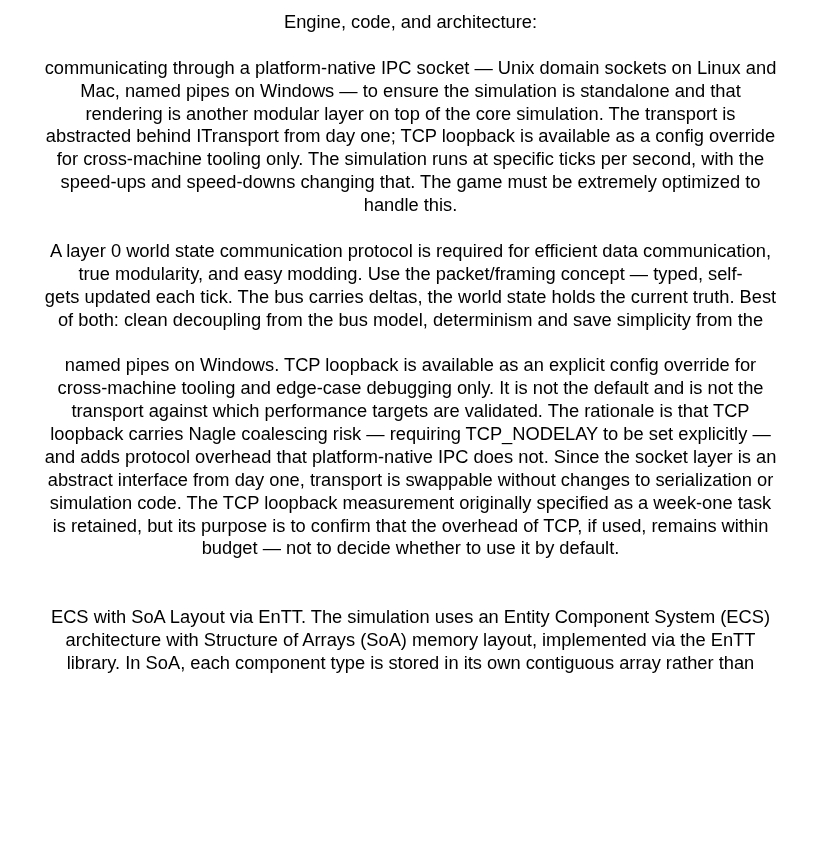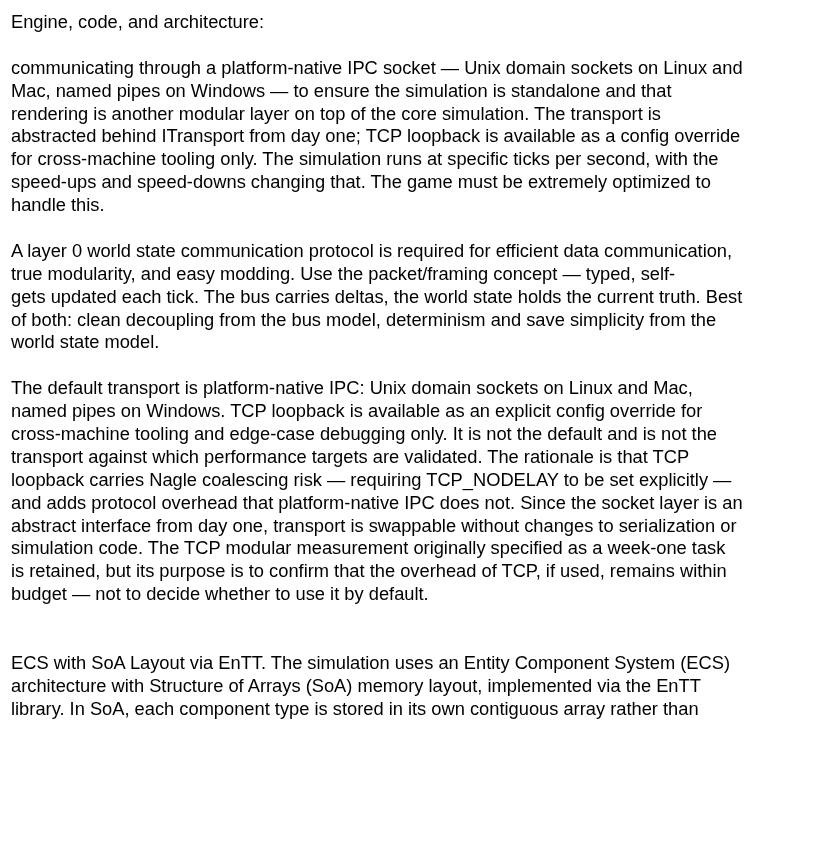--- a/index.html
+++ b/index.html
@@ -1,21 +1,21 @@
 <!DOCTYPE html>
 <html><head>
   <meta charset="utf-8">
   <style>
     html, body { margin: 0; padding: 0; background: #ffffff; }
     body {
       width: 818px; height: 862px; overflow: hidden;
       font-family: "Liberation Sans", sans-serif;
       font-size: 18.3px; color: #000000;
     }
-    .doc { position: relative; padding: 11px 8px 0 11px; }
+    .doc { position: relative; padding: 11px 8px 0 11px; text-align: center; }
     .line { display: block; white-space: pre; line-height: 22.9px; height: 22.9px; }
     .para { margin: 0 0 22.9px 0; }
     .para.gap2 { margin-bottom: 45.8px; }
     .heading { margin: 0 0 22.9px 0; }
   </style>
 </head>
 <body>
 
 <div class="doc">
   <div class="heading">
@@ -31,32 +31,30 @@
     <span class="line">for cross-machine tooling only. The simulation runs at specific ticks per second, with the</span>
     <span class="line">speed-ups and speed-downs changing that. The game must be extremely optimized to</span>
     <span class="line">handle this.</span>
   </div>
 
   <div class="para">
     <span class="line">A layer 0 world state communication protocol is required for efficient data communication,</span>
     <span class="line">true modularity, and easy modding. Use the packet/framing concept — typed, self-</span>
     <span class="line">gets updated each tick. The bus carries deltas, the world state holds the current truth. Best</span>
     <span class="line">of both: clean decoupling from the bus model, determinism and save simplicity from the</span>
-    <span class="line">world state model.</span>
   </div>
 
   <div class="para gap2">
-    <span class="line">The default transport is platform-native IPC: Unix domain sockets on Linux and Mac,</span>
     <span class="line">named pipes on Windows. TCP loopback is available as an explicit config override for</span>
     <span class="line">cross-machine tooling and edge-case debugging only. It is not the default and is not the</span>
     <span class="line">transport against which performance targets are validated. The rationale is that TCP</span>
     <span class="line">loopback carries Nagle coalescing risk — requiring TCP_NODELAY to be set explicitly —</span>
     <span class="line">and adds protocol overhead that platform-native IPC does not. Since the socket layer is an</span>
     <span class="line">abstract interface from day one, transport is swappable without changes to serialization or</span>
-    <span class="line">simulation code. The TCP modular measurement originally specified as a week-one task</span>
+    <span class="line">simulation code. The TCP loopback measurement originally specified as a week-one task</span>
     <span class="line">is retained, but its purpose is to confirm that the overhead of TCP, if used, remains within</span>
     <span class="line">budget — not to decide whether to use it by default.</span>
   </div>
 
   <div class="para">
     <span class="line">ECS with SoA Layout via EnTT. The simulation uses an Entity Component System (ECS)</span>
     <span class="line">architecture with Structure of Arrays (SoA) memory layout, implemented via the EnTT</span>
     <span class="line">library. In SoA, each component type is stored in its own contiguous array rather than</span>
   </div>
 </div>

